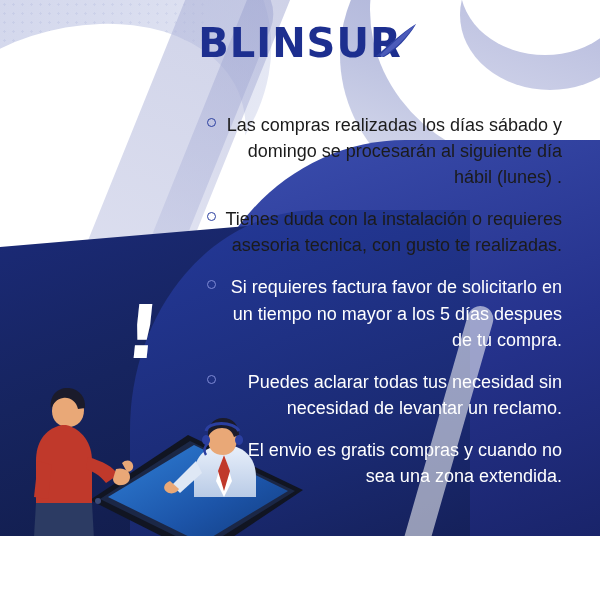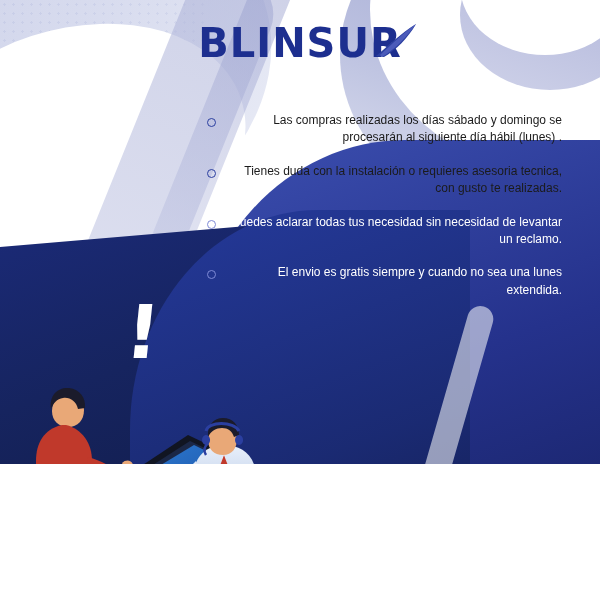--- a/index.html
+++ b/index.html
@@ -9,21 +9,21 @@
   body {
     width: 600px;
     height: 600px;
     overflow: hidden;
     font-family: "Liberation Sans", sans-serif;
     background: #ffffff;
   }
   .poster {
     position: relative;
     width: 600px;
-    height: 464px;
+    height: 536px;
     overflow: hidden;
     background: #ef4444;
   }
 
   
   .bg-white { position:absolute; inset:0; background:#ffffff; }
 
   .dots-tl {
     position: absolute;
     left: 0; top: 0;
@@ -192,21 +192,21 @@
     width: 7px; height: 7px;
     border-radius: 50%;
     border: 1.6px solid #2b3fa0;
     background: transparent;
     margin-top: 6px;
     margin-right: 6px;
   }
   .item.on-navy .bullet { border-color: #7f8ad6; }
   .item-text {
     font-family: "Liberation Sans", sans-serif;
-    font-size: 12px;
+    font-size: 18px;
     line-height: 1.45;
     color: #1b1b1b;
     text-align: right;
     max-width: 340px;
   }
   .item.on-navy .item-text { color: #ffffff; }
 
   
   .illu {
     position: absolute;
@@ -266,29 +266,33 @@
     <div class="item">
       <span class="bullet"></span>
       <span class="item-text">Las compras realizadas los días sábado y domingo se procesarán al siguiente día hábil (lunes) .</span>
     </div>
 
     <div class="item">
       <span class="bullet"></span>
       <span class="item-text">Tienes duda con la instalación o requieres asesoria tecnica, con gusto te realizadas.</span>
     </div>
 
-
     <div class="item on-navy">
       <span class="bullet"></span>
+      <span class="item-text">Si requieres factura favor de solicitarlo en un tiempo no mayor a los 5 días despues de tu compra.</span>
+    </div>
+
+    <div class="item on-navy">
+      <span class="bullet"></span>
       <span class="item-text">Puedes aclarar todas tus necesidad sin necesidad de levantar un reclamo.</span>
     </div>
 
     <div class="item on-navy">
       <span class="bullet"></span>
-      <span class="item-text">El envio es gratis siempre y cuando no sea una lunes extendida.</span>
+      <span class="item-text">El envio es gratis compras y cuando no sea una zona extendida.</span>
     </div>
 
   </div>
 
   <div class="illu">
     <span class="exclaim">!</span>
 
     <svg width="300" height="300" viewBox="0 0 300 300" xmlns="http://www.w3.org/2000/svg">
 
       <g>

